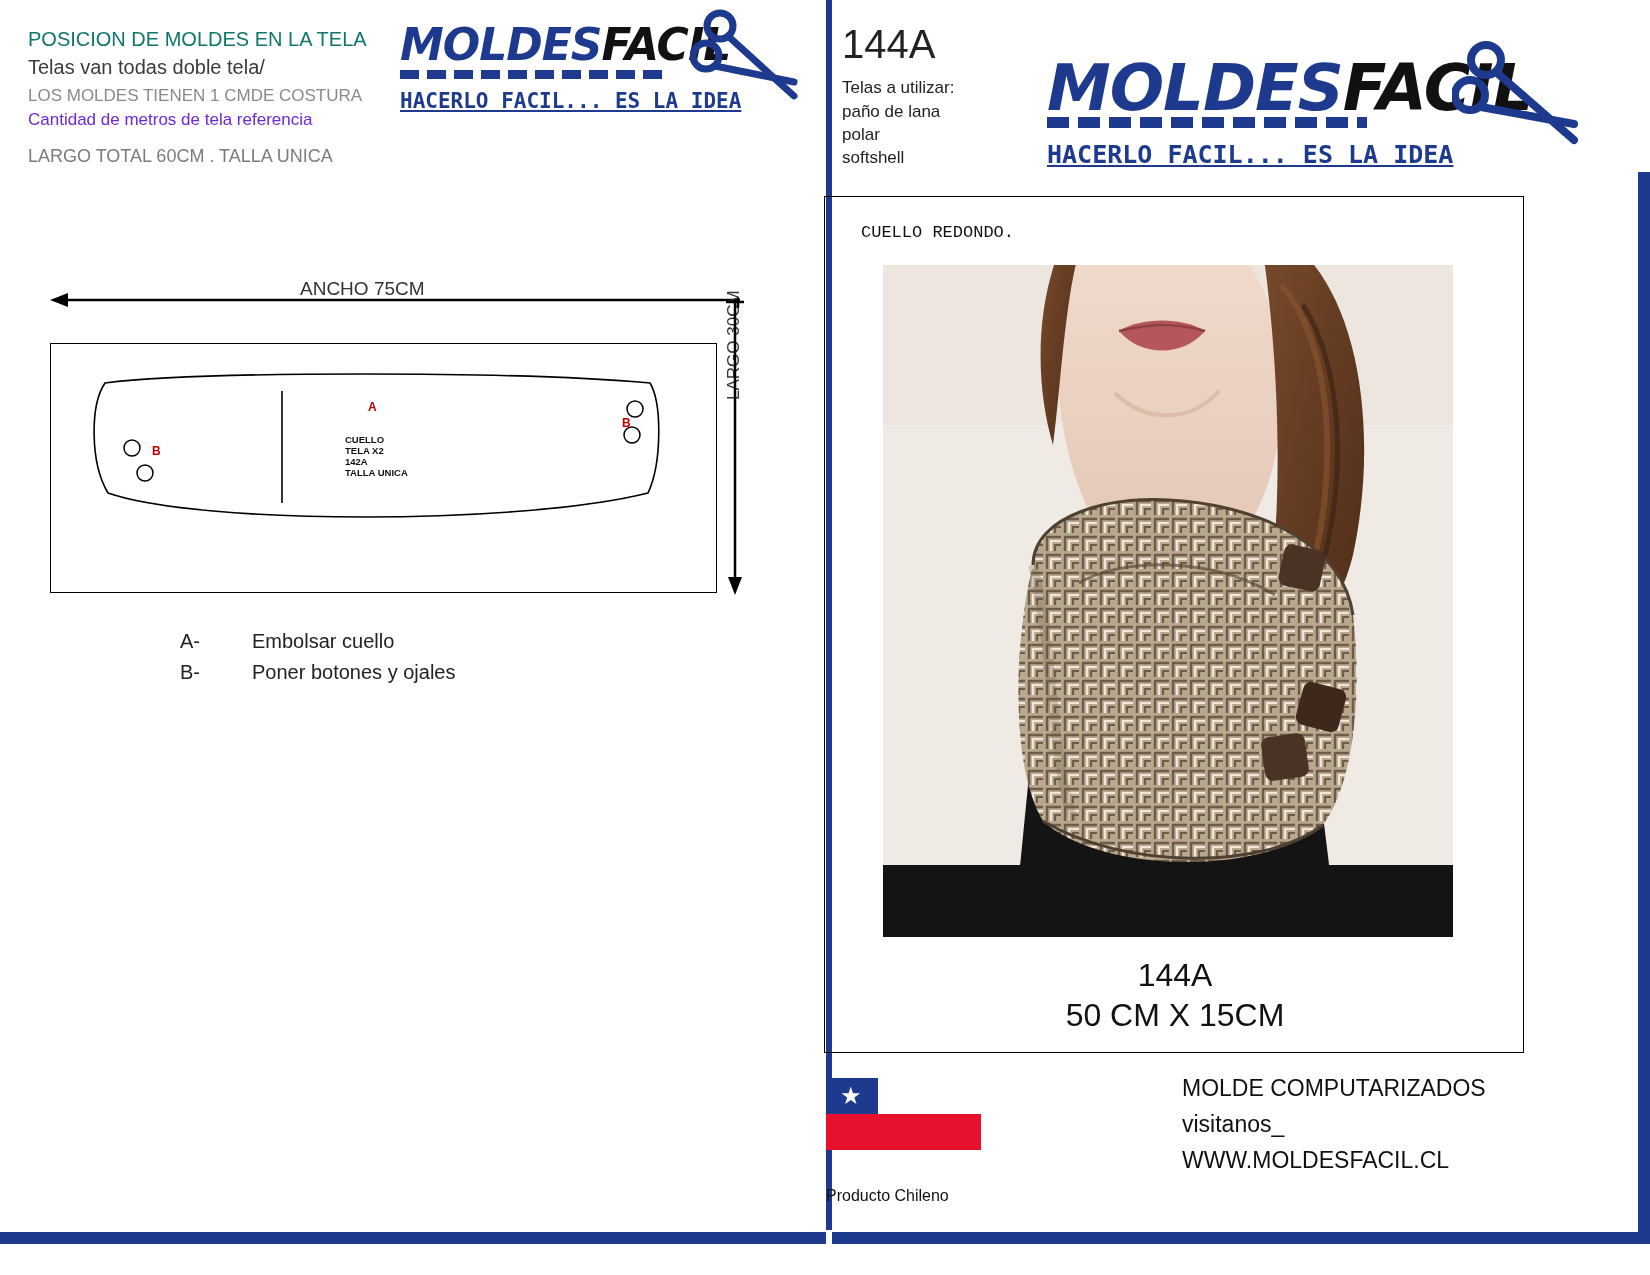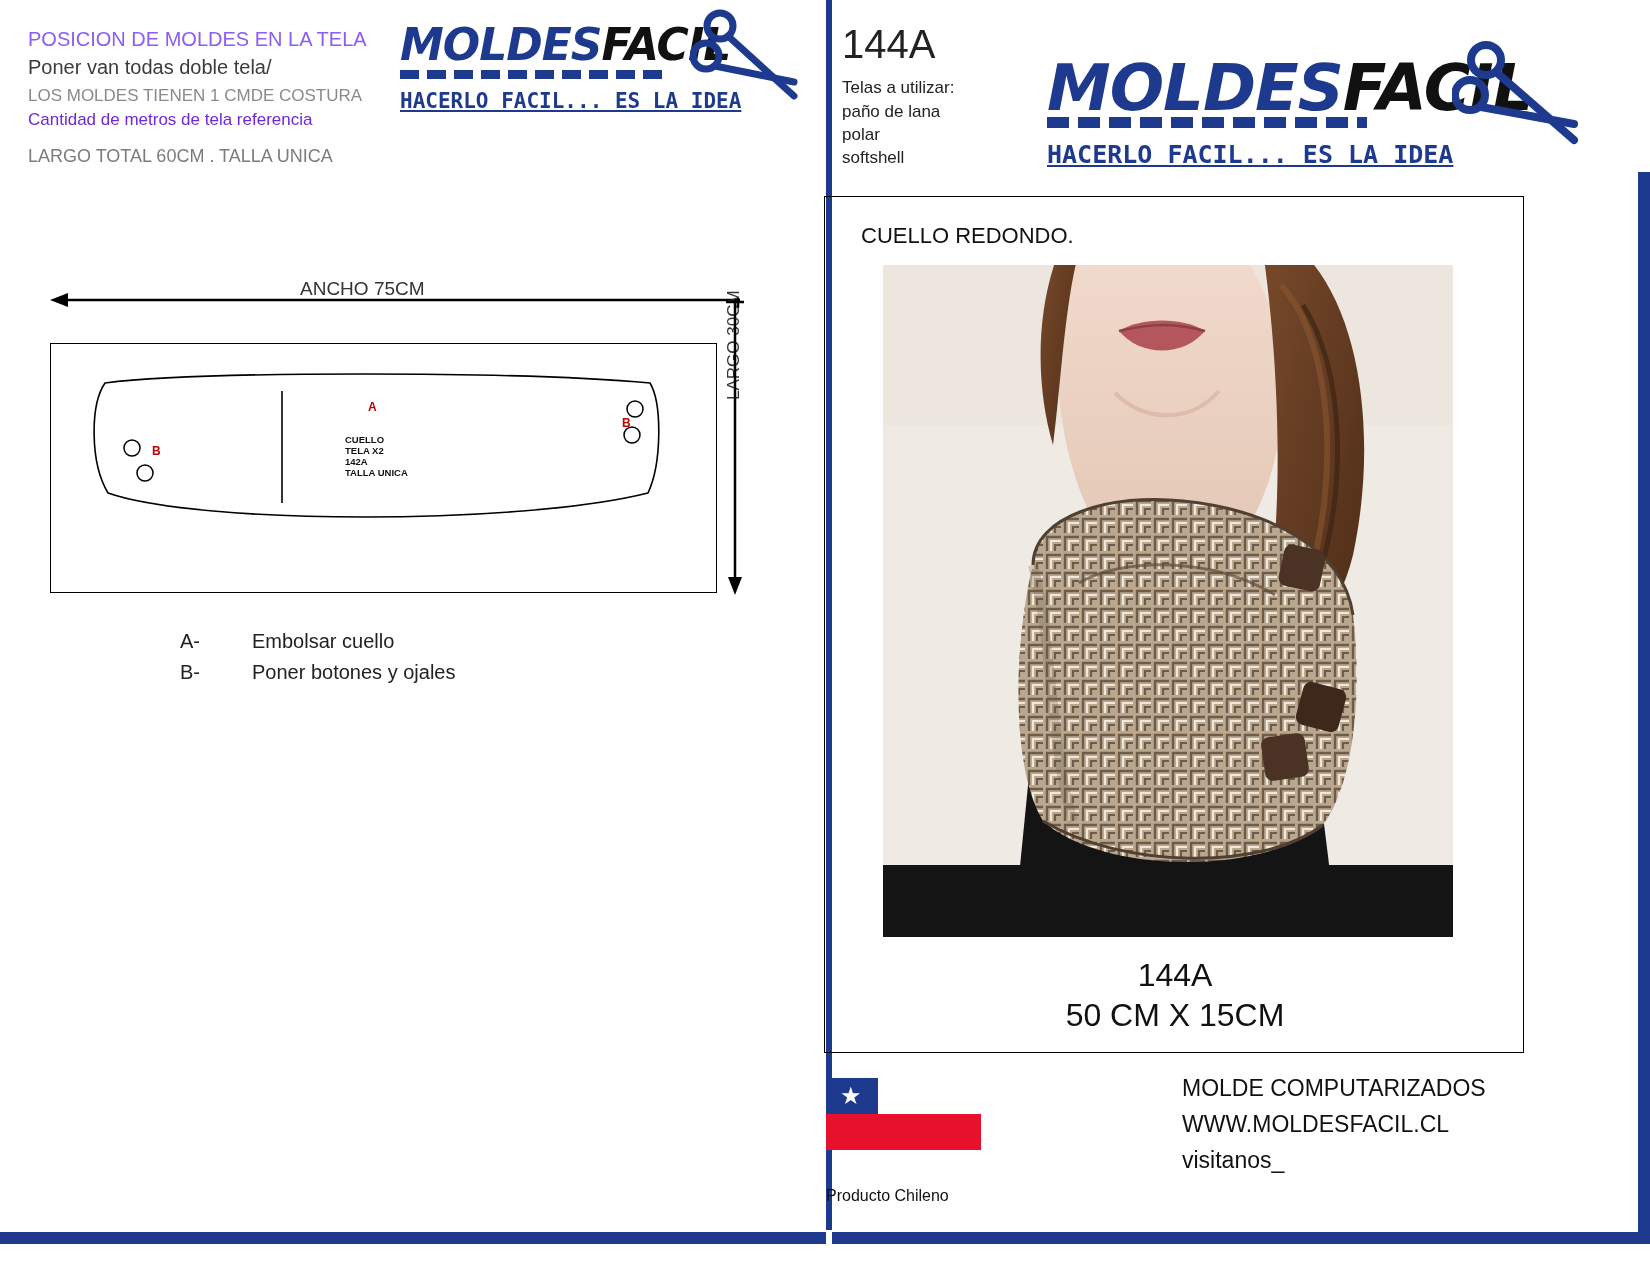--- a/index.html
+++ b/index.html
@@ -25,21 +25,21 @@
   .bottom-bar-right {
     position:absolute; left:832px; top:1232px; width:818px; height:12px; background:#1d3a8f;
   }
   .right-edge-bar {
     position:absolute; left:1638px; top:172px; width:12px; height:1060px; background:#1d3a8f;
   }
 
   
   .left { position:absolute; left:0; top:0; width:826px; height:1275px; }
 
-  .head-l1 { position:absolute; left:28px; top:28px; font-size:20px; color:#8b5cf6; }
+  .head-l1 { position:absolute; left:28px; top:28px; font-size:20px; color:#0f766e; }
   .head-l2 { position:absolute; left:28px; top:56px; font-size:20px; color:#3b3b3b; }
   .head-l3 { position:absolute; left:28px; top:86px; font-size:17px; color:#8a8a8a; }
   .head-l4 { position:absolute; left:28px; top:110px; font-size:17px; color:#6d28d9; }
   .head-l5 { position:absolute; left:28px; top:146px; font-size:18px; color:#7c7c7c; }
 
   
   .logo { position:absolute; }
   .logo .word1 {
     font-family:"DejaVu Sans", sans-serif;
     font-weight:bold; font-style:italic; color:#1d3a8f; letter-spacing:-1px;
@@ -106,21 +106,21 @@
   .logo-right { left:215px; top:62px; width:450px; }
   .logo-right .row1 { font-size:64px; line-height:52px; white-space:nowrap; }
   .logo-right .dashes { margin-top:3px; height:11px; width:320px;
     background:repeating-linear-gradient(to right,#1d3a8f 0 22px, #ffffff 22px 31px); }
   .logo-right .tag { font-size:25px; margin-top:12px; white-space:nowrap; }
 
   .photo-outer {
     position:absolute; left:-8px; top:196px; width:700px; height:857px;
     border:1.5px solid #000;
   }
-  .photo-caption-top { position:absolute; left:36px; top:26px; font-size:22px; color:#111; }
+  .photo-caption-top { position:absolute; left:36px; top:26px; font-size:17px; color:#111;font-family:Liberation Mono, monospace; }
 
   .photo { position:absolute; left:58px; top:68px; width:570px; height:672px; overflow:hidden; background:#2b2b2b; }
 
   .code-bottom1 { position:absolute; left:0; top:760px; width:700px; text-align:center; font-size:32px; color:#111; }
   .code-bottom2 { position:absolute; left:0; top:800px; width:700px; text-align:center; font-size:32px; color:#111; }
 
   .flag { position:absolute; left:-6px; top:1078px; width:155px; height:72px; }
   .flag .blue { position:absolute; left:0; top:0; width:52px; height:36px; background:#1d3a8f; }
   .flag .white { position:absolute; left:52px; top:0; width:103px; height:36px; background:#fff; }
   .flag .red { position:absolute; left:0; top:36px; width:155px; height:36px; background:#e8112d; }
@@ -137,21 +137,21 @@
 <div class="page">
 
   <div class="divider"></div>
   <div class="bottom-bar-left"></div>
   <div class="bottom-bar-right"></div>
   <div class="right-edge-bar"></div>
 
   <div class="left">
 
     <div class="head-l1">POSICION DE MOLDES EN LA TELA</div>
-    <div class="head-l2">Poner van todas doble tela/</div>
+    <div class="head-l2">Telas van todas doble tela/</div>
     <div class="head-l3">LOS MOLDES TIENEN 1 CMDE COSTURA</div>
     <div class="head-l4">Cantidad de metros de tela referencia</div>
     <div class="head-l5">LARGO TOTAL 60CM . TALLA UNICA</div>
 
     <div class="logo logo-left">
       <div class="row1">
         <span class="word1">MOLDES</span><span class="word2">FACIL</span>
       </div>
       <span class="dashes"></span>
       <div class="tag">HACERLO FACIL... ES LA IDEA</div>
@@ -312,17 +312,17 @@
     <div class="flag">
       <div class="blue"></div>
       <div class="white"></div>
       <div class="red"></div>
       <div class="star">★</div>
     </div>
     <div class="flag-caption">Producto Chileno</div>
 
     <div class="right-footer">
       <div>MOLDE COMPUTARIZADOS</div>
+      <div>visitanos_</div>
       <div>WWW.MOLDESFACIL.CL</div>
-      <div>visitanos_</div>
     </div>
   </div>
 </div>
 
 </body></html>

